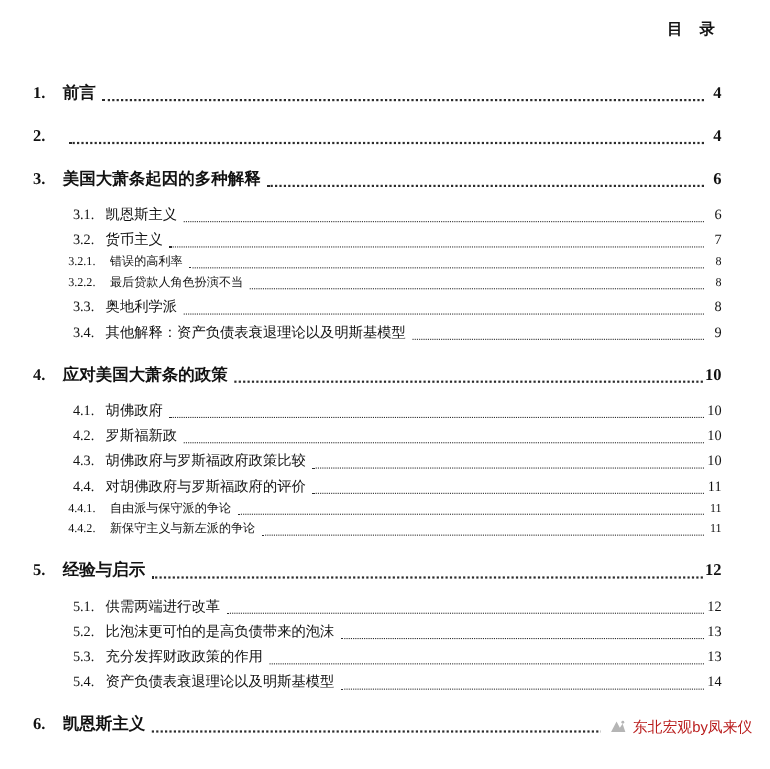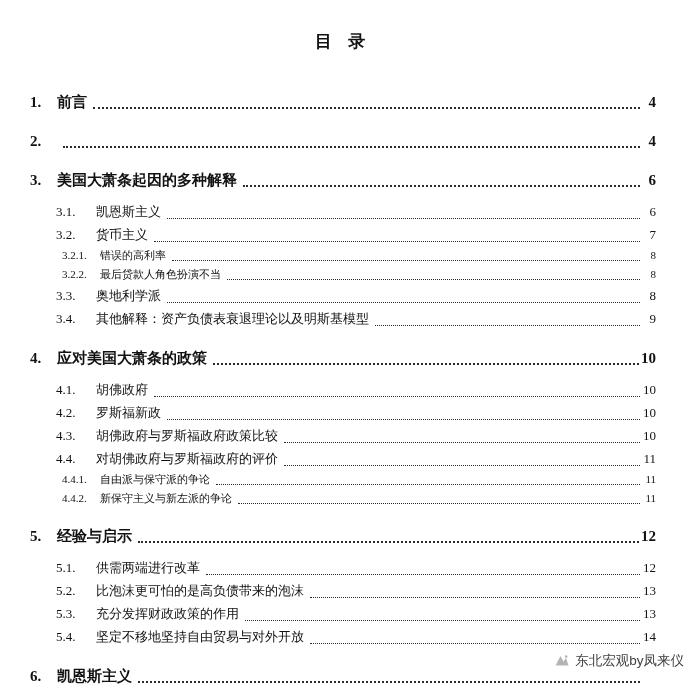--- a/index.html
+++ b/index.html
@@ -16,25 +16,25 @@
   .page {
     position: relative;
     width: 700px;
     height: 699px;
     box-sizing: border-box;
     padding: 10px 44px 0 30px;
     overflow: hidden;
     background: #ffffff;
   }
   .doc-title {
-    text-align: center;
-    font-size: 17px;
+    text-align: right;
+    font-size: 14px;
     font-weight: 700;
     letter-spacing: 6px;
-    margin: 20px 0 38px 0;
+    margin: 8px 0 38px 0;
   }
   #toc-list { width: 100%; }
   .row {
     display: flex;
     align-items: baseline;
     white-space: nowrap;
   }
   .num   { flex: none; }
   .label { flex: none; }
   .leader {
@@ -54,41 +54,41 @@
     font-weight: 700;
     line-height: 22px;
     margin: 17px 0 9px 0;
   }
   .row-l1 .num { width: 27px; }
   .row-l2 {
     font-size: 13px;
     line-height: 23px;
     padding-left: 26px;
   }
-  .row-l2 .num { width: 40px; }
+  .row-l2 .num { width: 40px; text-align: center; }
   .row-l3 {
     font-size: 11px;
     line-height: 19px;
     padding-left: 32px;
   }
   .row-l3 .num { width: 38px; }
   .row-l2 .leader, .row-l3 .leader {
     border-bottom-width: 1.5px;
     margin-bottom: 4px;
   }
   .watermark {
     position: absolute;
     right: 14px;
     top: 650px;
     display: flex;
     align-items: center;
     gap: 5px;
     background: #ffffff;
     padding: 2px 2px 2px 8px;
-    color: #404040;
+    color: #b91c1c;
     font-family: "Liberation Sans", "DejaVu Sans", sans-serif;
     font-size: 13.5px;
     line-height: 18px;
   }
   .watermark svg { display: block; }
 </style>
 </head>
 <body>
 
 <div class="page">
@@ -210,21 +210,21 @@
         <span class="pagenum">13</span>
       </div>
       <div class="row row-l2">
         <span class="num">5.3.</span>
         <span class="label">充分发挥财政政策的作用</span>
         <span class="leader"></span>
         <span class="pagenum">13</span>
       </div>
       <div class="row row-l2">
         <span class="num">5.4.</span>
-        <span class="label">坚定不移地坚持自由贸易与对外开放</span>
+        <span class="label">资产负债表衰退理论以及明斯基模型</span>
         <span class="leader"></span>
         <span class="pagenum">14</span>
       </div>
       <div class="row row-l1">
         <span class="num">6.</span>
         <span class="label">凯恩斯主义</span>
         <span class="leader"></span>
         <span class="pagenum"></span>
       </div>
     </div>

